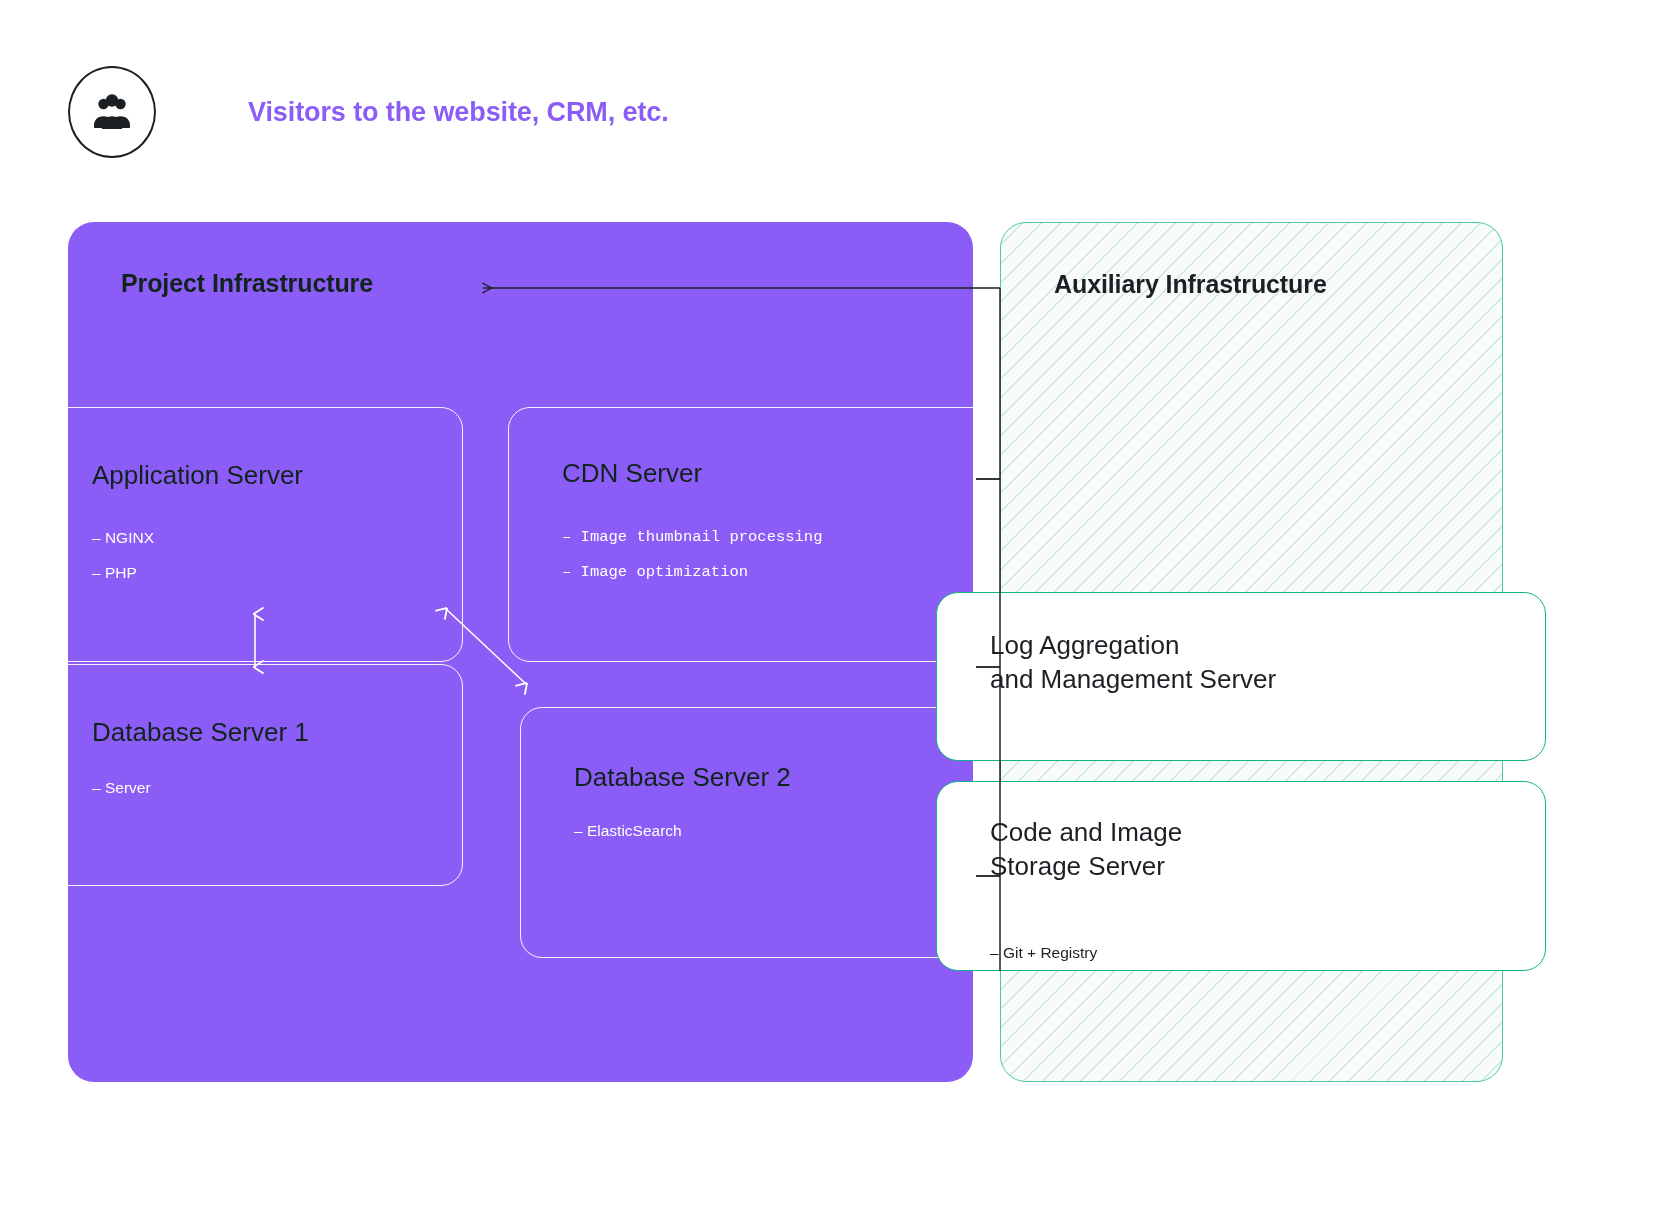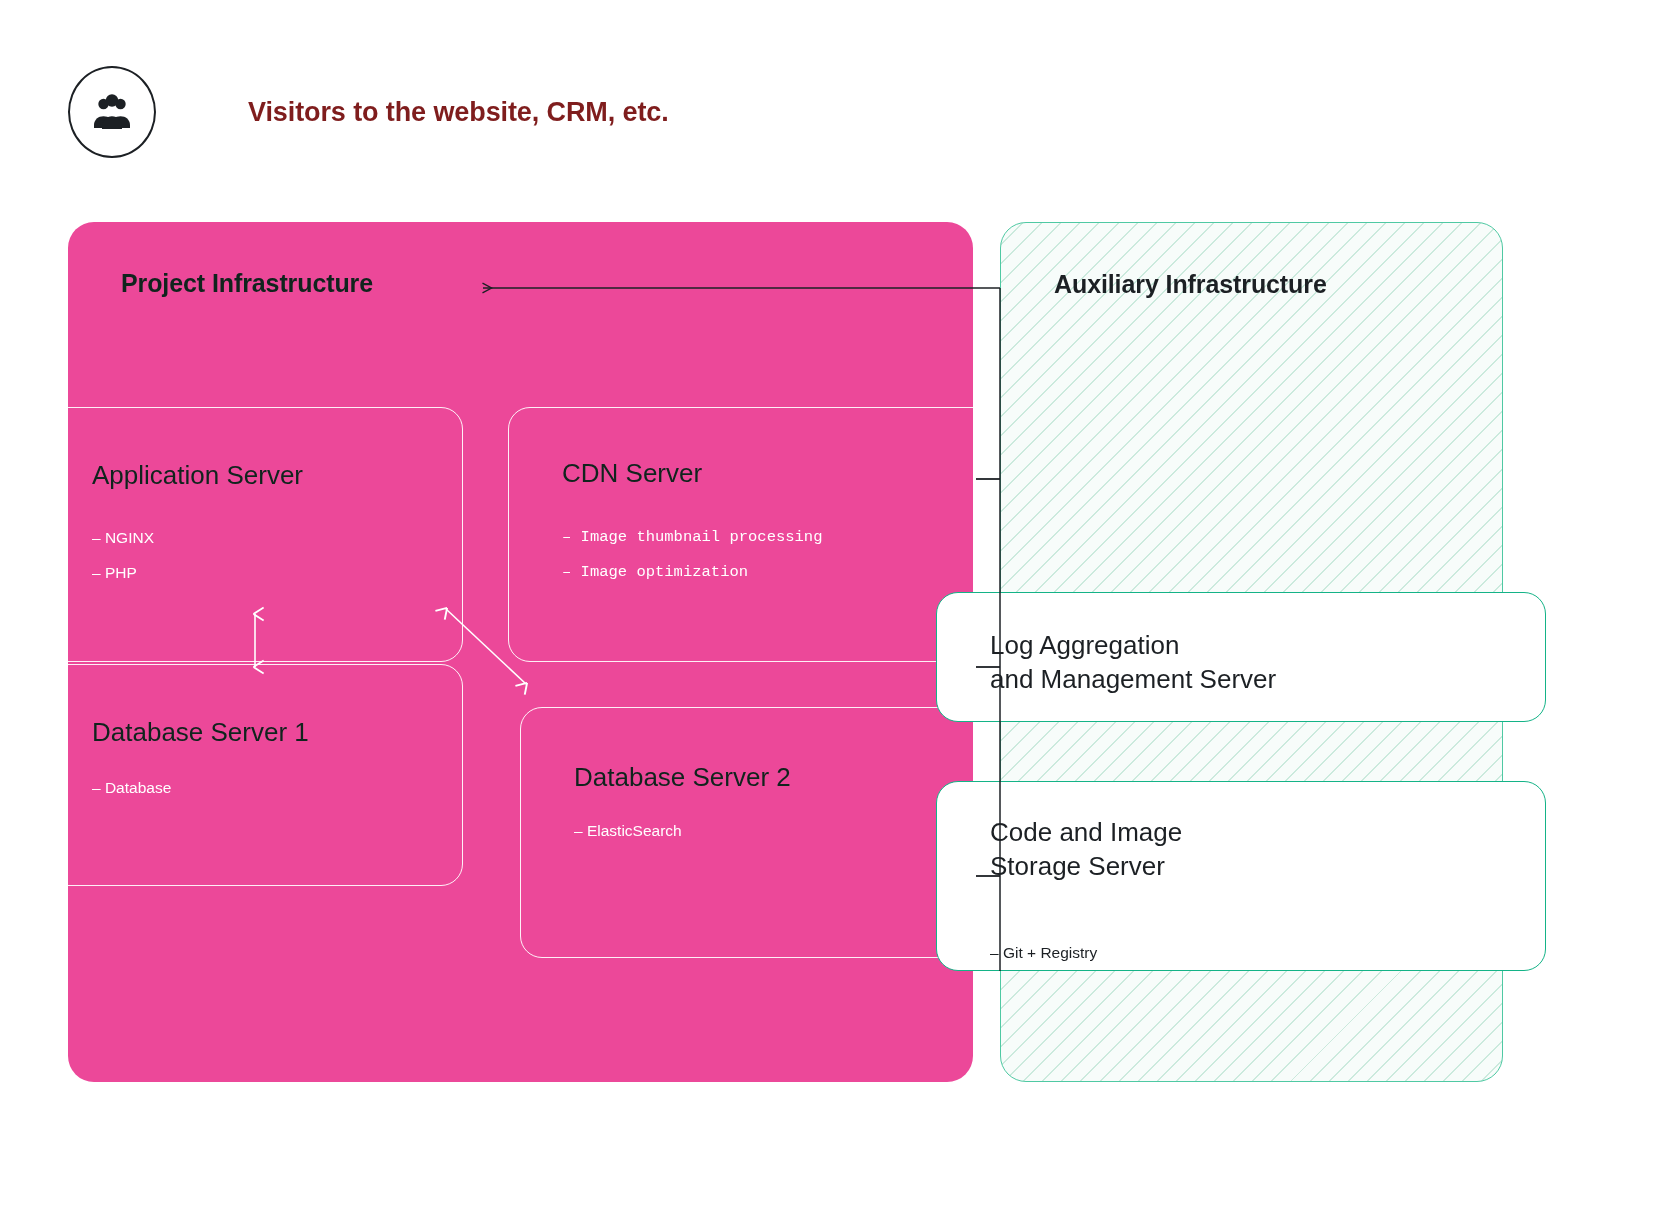--- a/index.html
+++ b/index.html
@@ -36,33 +36,33 @@
     display: flex;
     align-items: center;
     justify-content: center;
     flex: 0 0 auto;
   }
   #visitors-icon-circle svg { display: block; }
   #header-title {
     margin-left: 92px;
     font-size: 27px;
     font-weight: bold;
-    color: #7f1d1d;
+    color: #8b5cf6;
     letter-spacing: -0.1px;
     white-space: nowrap;
   }
 
   
   #project-panel {
     position: absolute;
     left: 68px;
     top: 222px;
     width: 905px;
     height: 860px;
-    background: #ec4899;
+    background: #8b5cf6;
     border-radius: 26px;
     overflow: hidden;
   }
   #project-panel-title {
     position: absolute;
     left: 53px;
     top: 47px;
     font-size: 25px;
     font-weight: bold;
     color: #10241d;
@@ -159,21 +159,21 @@
   }
   .aux-card .bullets {
     position: absolute;
     left: 53px;
     font-size: 15.5px;
     color: #1c2024;
     line-height: 1;
   }
 
   #card-monitoring-server  { left: 936px; top: 406px; width: 610px; height: 146px; }
-  #card-log-aggregation    { left: 936px; top: 592px; width: 610px; height: 130px; }
+  #card-log-aggregation    { left: 936px; top: 592px; width: 610px; height: 169px; }
   #card-code-storage       { left: 936px; top: 781px; width: 610px; height: 190px; }
 
   #card-monitoring-server .card-title { top: 56px; }
   #card-log-aggregation .card-title   { top: 35px; }
   #card-code-storage .card-title      { top: 33px; }
   #card-code-storage .bullets         { top: 130px; margin-top: 33px; }
 
   
   #connectors {
     position: absolute;
@@ -217,21 +217,21 @@
       <div class="card-title">CDN Server</div>
       <div class="bullets">
         <div class="bullet">– Image thumbnail processing</div>
         <div class="bullet">– Image optimization</div>
       </div>
     </div>
 
     <div class="green-card" id="card-database-server-1">
       <div class="card-title">Database Server 1</div>
       <div class="bullets">
-        <div class="bullet">– Database</div>
+        <div class="bullet">– Server</div>
       </div>
     </div>
 
     <div class="green-card" id="card-database-server-2">
       <div class="card-title">Database Server 2</div>
       <div class="bullets">
         <div class="bullet">– ElasticSearch</div>
       </div>
     </div>
 

